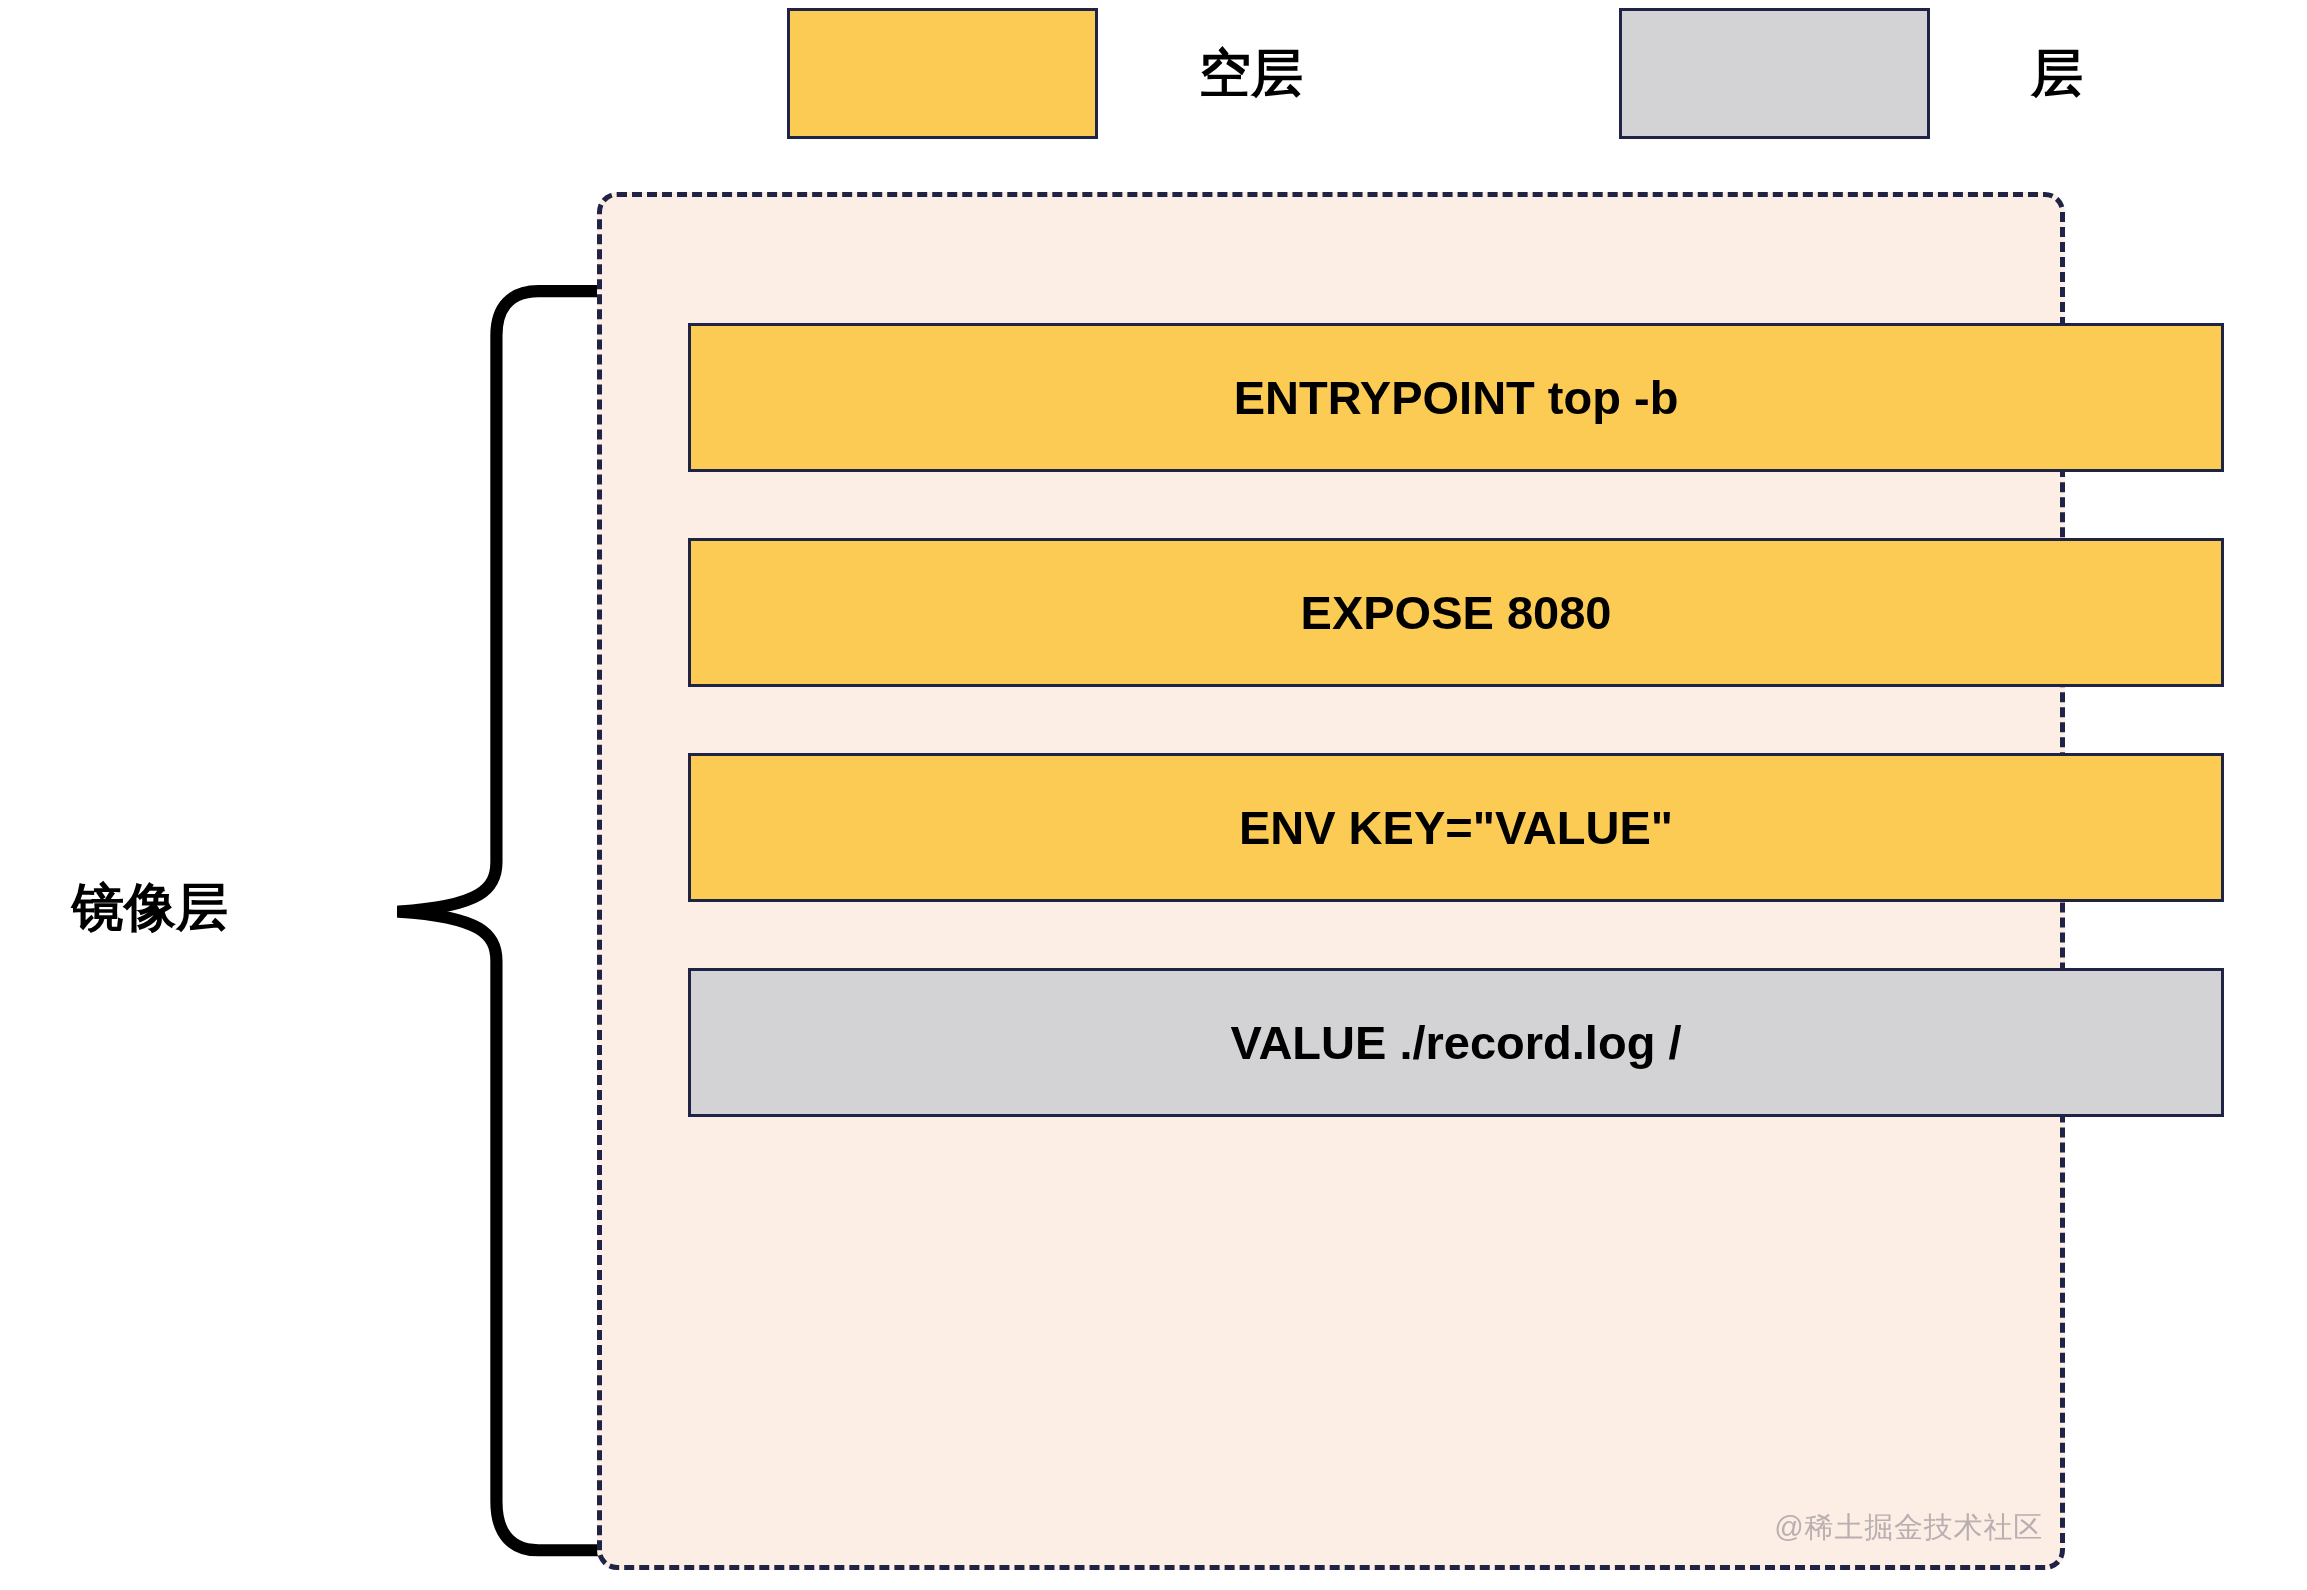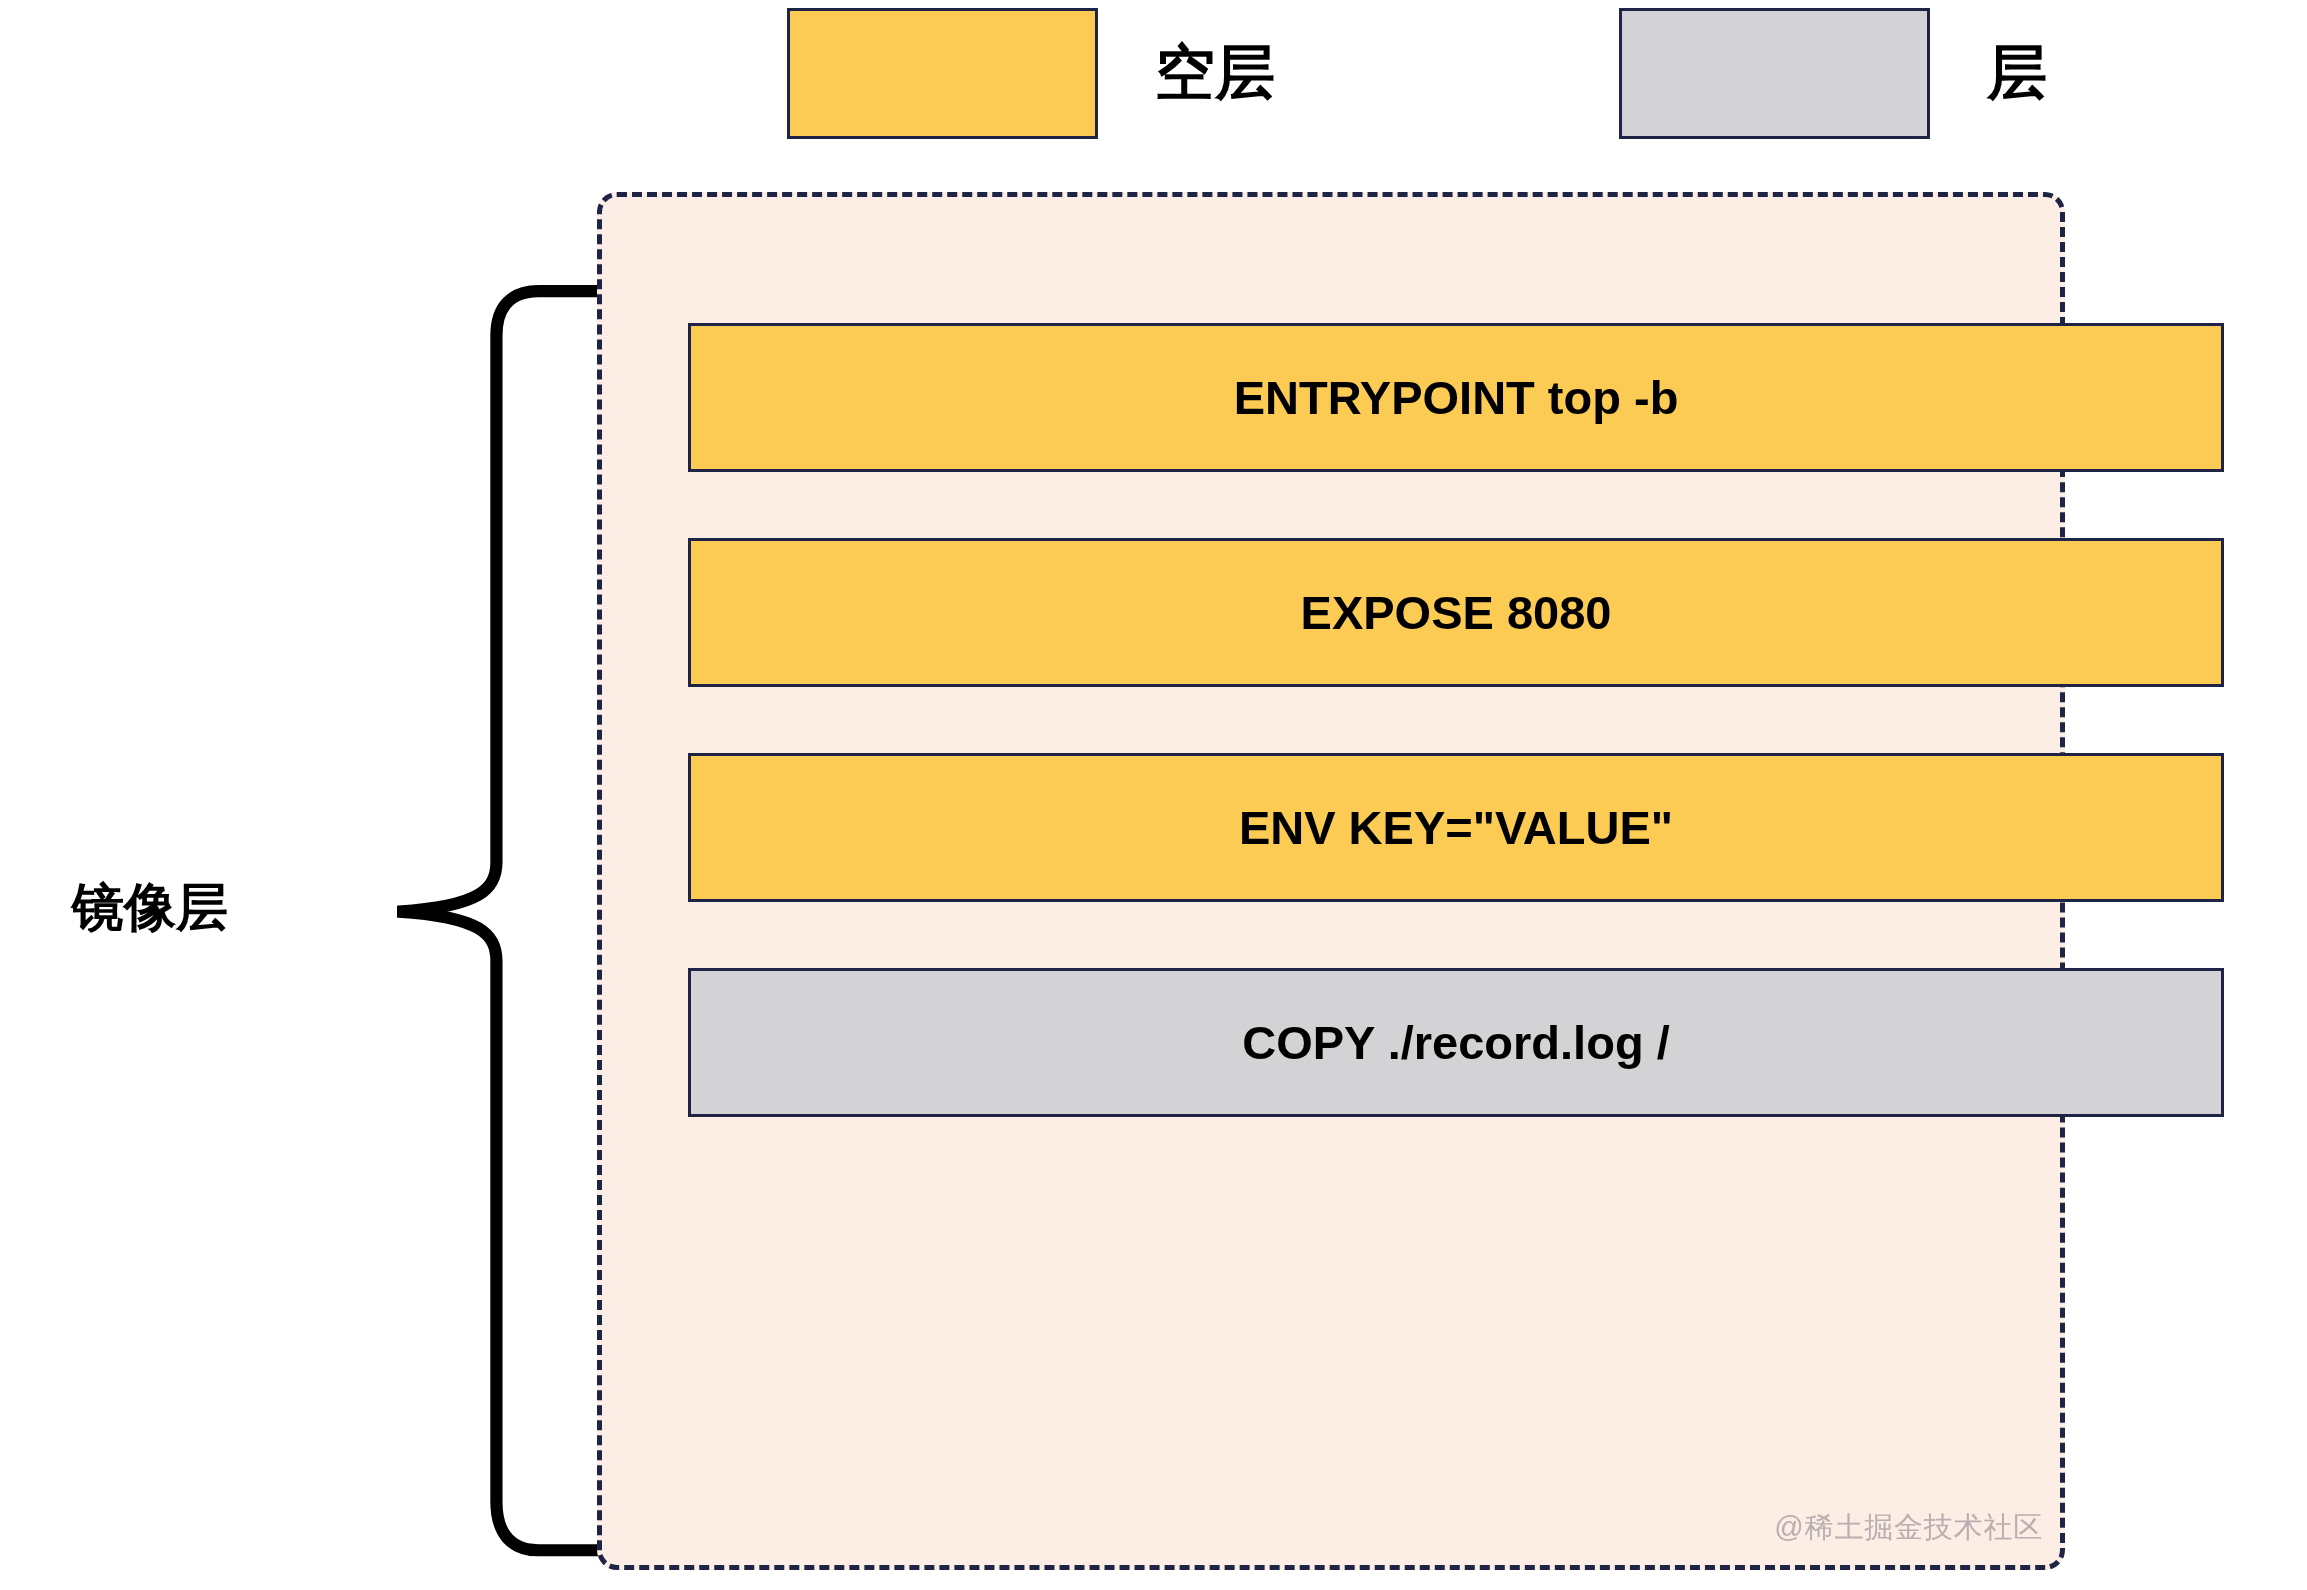--- a/index.html
+++ b/index.html
@@ -34,22 +34,22 @@
   .legend-swatch {
     width: 311px;
     height: 131px;
     border: 3.8px solid #1f2447;
     box-sizing: border-box;
   }
   .legend-swatch.empty-swatch  { background: #fccb53; }
   .legend-swatch.filled-swatch { background: #d3d3d5; }
 
   .legend-label {
-    margin-left: 57px;
-    font-size: 60px;
+    margin-left: 101px;
+    font-size: 52px;
     font-weight: bold;
     color: #000000;
     white-space: nowrap;
     line-height: 1;
   }
 
   
   .group-label {
     position: absolute;
     left: 72px;
@@ -149,19 +149,19 @@
     <div class="layer-row empty-layer">
       <span class="layer-text">ENTRYPOINT top -b</span>
     </div>
     <div class="layer-row empty-layer">
       <span class="layer-text">EXPOSE 8080</span>
     </div>
     <div class="layer-row empty-layer">
       <span class="layer-text">ENV KEY="VALUE"</span>
     </div>
     <div class="layer-row filled-layer">
-      <span class="layer-text">COPY ./record.log /</span>
+      <span class="layer-text">VALUE ./record.log /</span>
     </div>
   </div>
 
   <div class="watermark">@稀土掘金技术社区</div>
 </div>
 
 
 </body></html>

